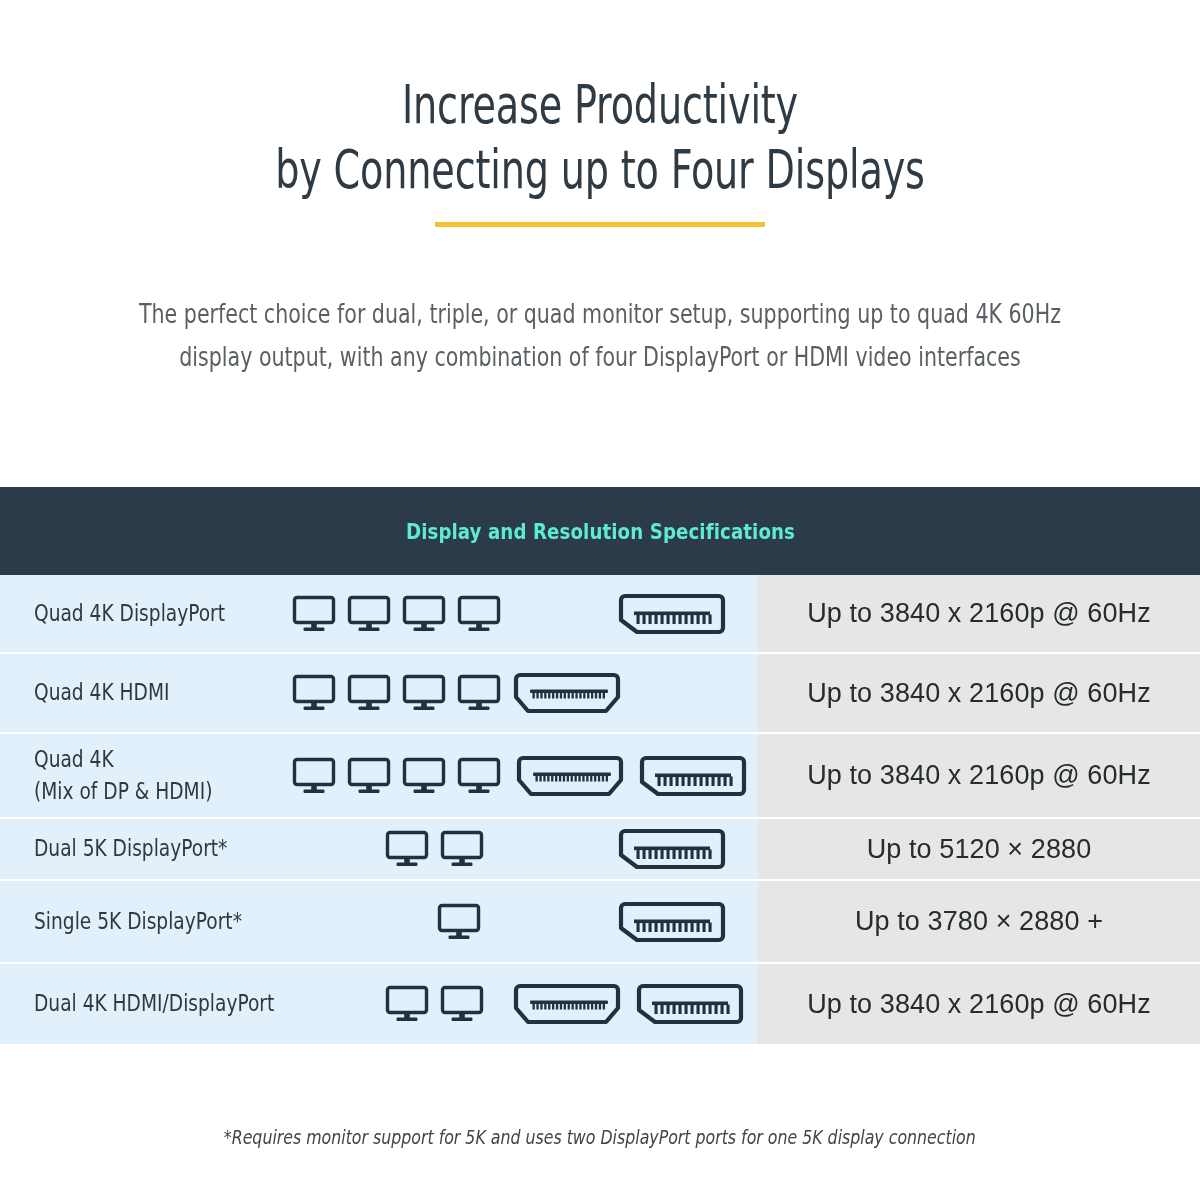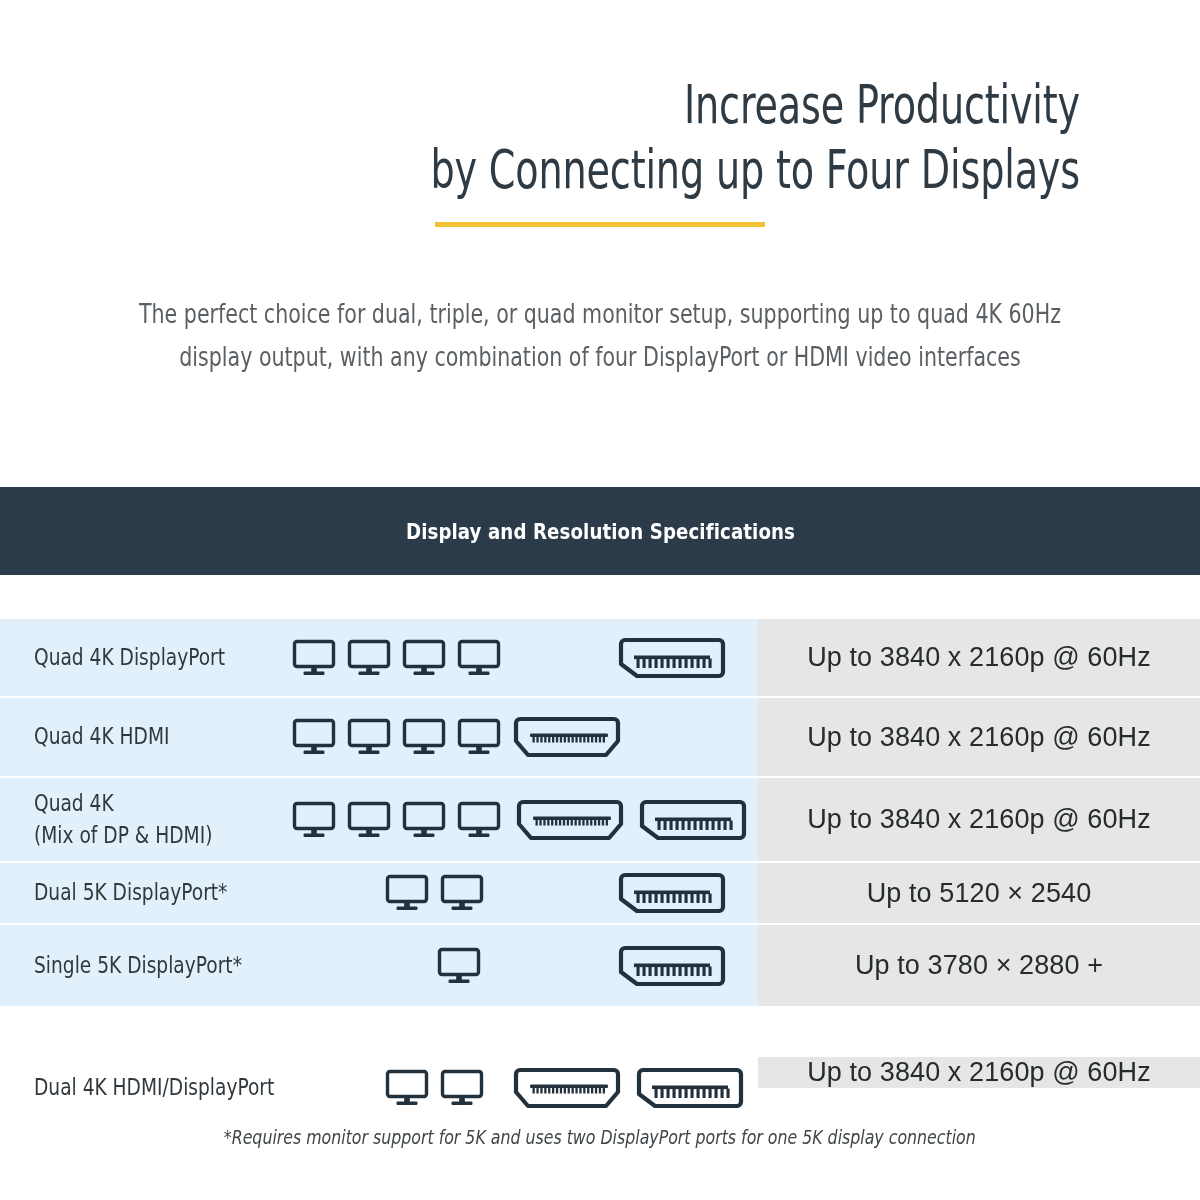--- a/index.html
+++ b/index.html
@@ -16,21 +16,21 @@
   }
   .page {
     position: relative;
     width: 1200px;
     height: 1200px;
   }
 
   
   .title-block {
     padding-top: 76px;
-    text-align: right;
+    text-align: center;
   }
   .title-line {
     font-family: "DejaVu Sans Condensed", "Liberation Sans Narrow", "Liberation Sans", sans-serif;
     font-weight: 400;
     color: #2f3b44;
     letter-spacing: -0.2px;
     line-height: 1.08;
   }
   .title-line-1 {
     font-size: 53px;
@@ -66,44 +66,43 @@
   
   .table {
     position: absolute;
     left: 0;
     top: 487px;
     width: 1200px;
   }
   .table-header {
     height: 88px;
     background: #2b3b49;
-    color: #ffffff;
+    color: #5eead4;
     display: flex;
     align-items: center;
     justify-content: center;
   }
   .table-header-title {
     font-family: "DejaVu Sans Condensed", "Liberation Sans Narrow", "Liberation Sans", sans-serif;
     font-weight: bold;
     font-size: 22px;
     letter-spacing: 0.1px;
     transform: scaleX(0.92);
   }
 
   .rows {
     background: #ffffff;
-    margin-top: 44px;
   }
   .row {
     display: flex;
     width: 1200px;
     border-bottom: 2px solid #ffffff;
     box-sizing: border-box;
   }
-  .row:last-child { border-bottom: none; align-items: flex-end; }
+  .row:last-child { border-bottom: none; }
 
   .cell-left {
     width: 758px;
     background: #e2f0fb;
     display: flex;
     align-items: center;
     box-sizing: border-box;
     position: relative;
   }
   .cell-right {
@@ -429,21 +428,21 @@
                   <rect x="67.5" y="25.5" width="3.1" height="9.5" fill="#22313c"></rect>
                   <rect x="73.5" y="25.5" width="3.1" height="9.5" fill="#22313c"></rect>
                   <rect x="79.5" y="25.5" width="3.1" height="9.5" fill="#22313c"></rect>
                   <rect x="85.5" y="25.5" width="3.1" height="9.5" fill="#22313c"></rect>
                   <rect x="91.5" y="25.5" width="3.1" height="9.5" fill="#22313c"></rect>
                 </svg>
               </span>
             </div>
           </div>
           <div class="cell-right">
-            <div class="res-text">Up to 5120 × 2540</div>
+            <div class="res-text">Up to 5120 × 2880</div>
           </div>
         </div>
         <div class="row" style="height: 83px;">
           <div class="cell-left">
             <div class="row-label">Single 5K DisplayPort*</div>
             <div class="monitors" style="left: 437px;">
               <span>
                 <svg width="44" height="38" viewBox="0 0 44 38" aria-hidden="true">
                   <rect x="2.5" y="2.5" width="39" height="25" rx="2.5" ry="2.5" fill="none" stroke="#22313c" stroke-width="3.4"></rect>
                   <rect x="19.2" y="27.5" width="5.6" height="5.6" fill="#22313c"></rect>

